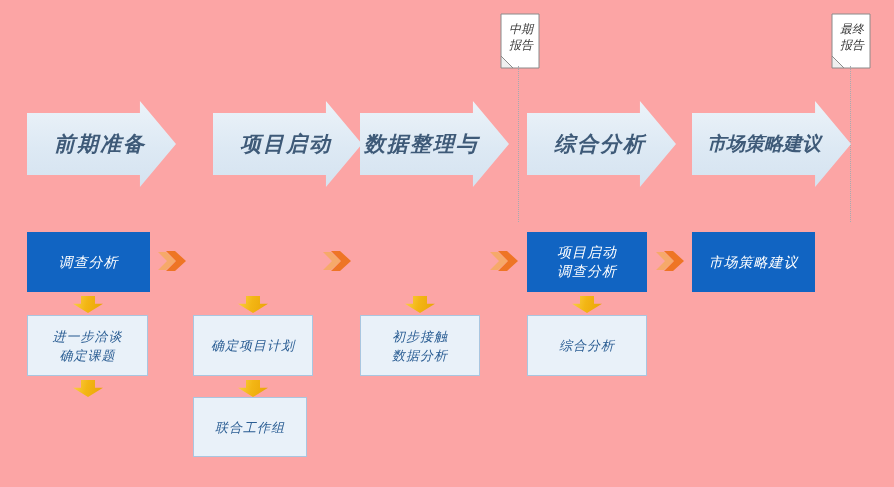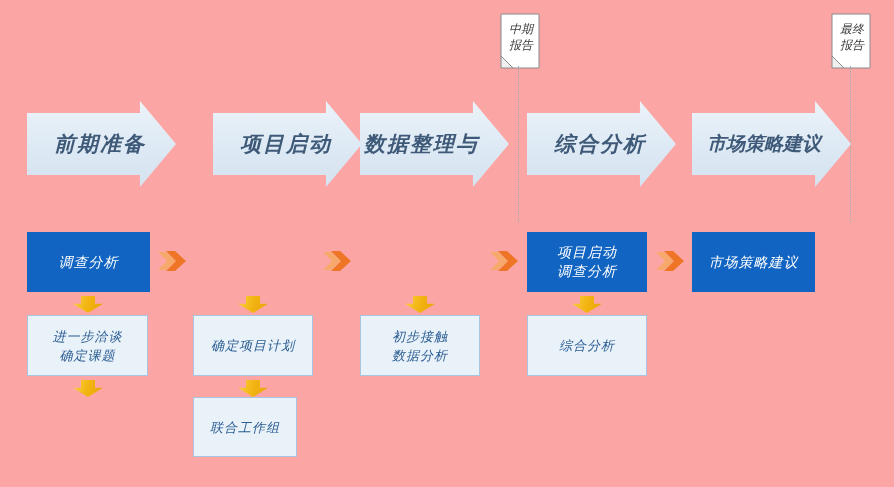--- a/index.html
+++ b/index.html
@@ -152,18 +152,18 @@
     <span style="display:block">数据分析</span>
   </div>
   <div class="sub" style="left:527px;top:315px;width:120px;">
     <span style="display:block">综合分析</span>
     <span style="display:block"></span>
   </div>
 
   <div class="darrow" style="left:73px;top:380px;"></div>
   <div class="darrow" style="left:238px;top:380px;"></div>
 
-  <div class="sub" style="left:193px;top:397px;width:104px;height:60px;">
+  <div class="sub" style="left:193px;top:397px;width:114px;height:60px;">
     <span style="display:block">联合工作组</span>
     <span style="display:block"></span>
   </div>
 
 </div>
 
 </body></html>

